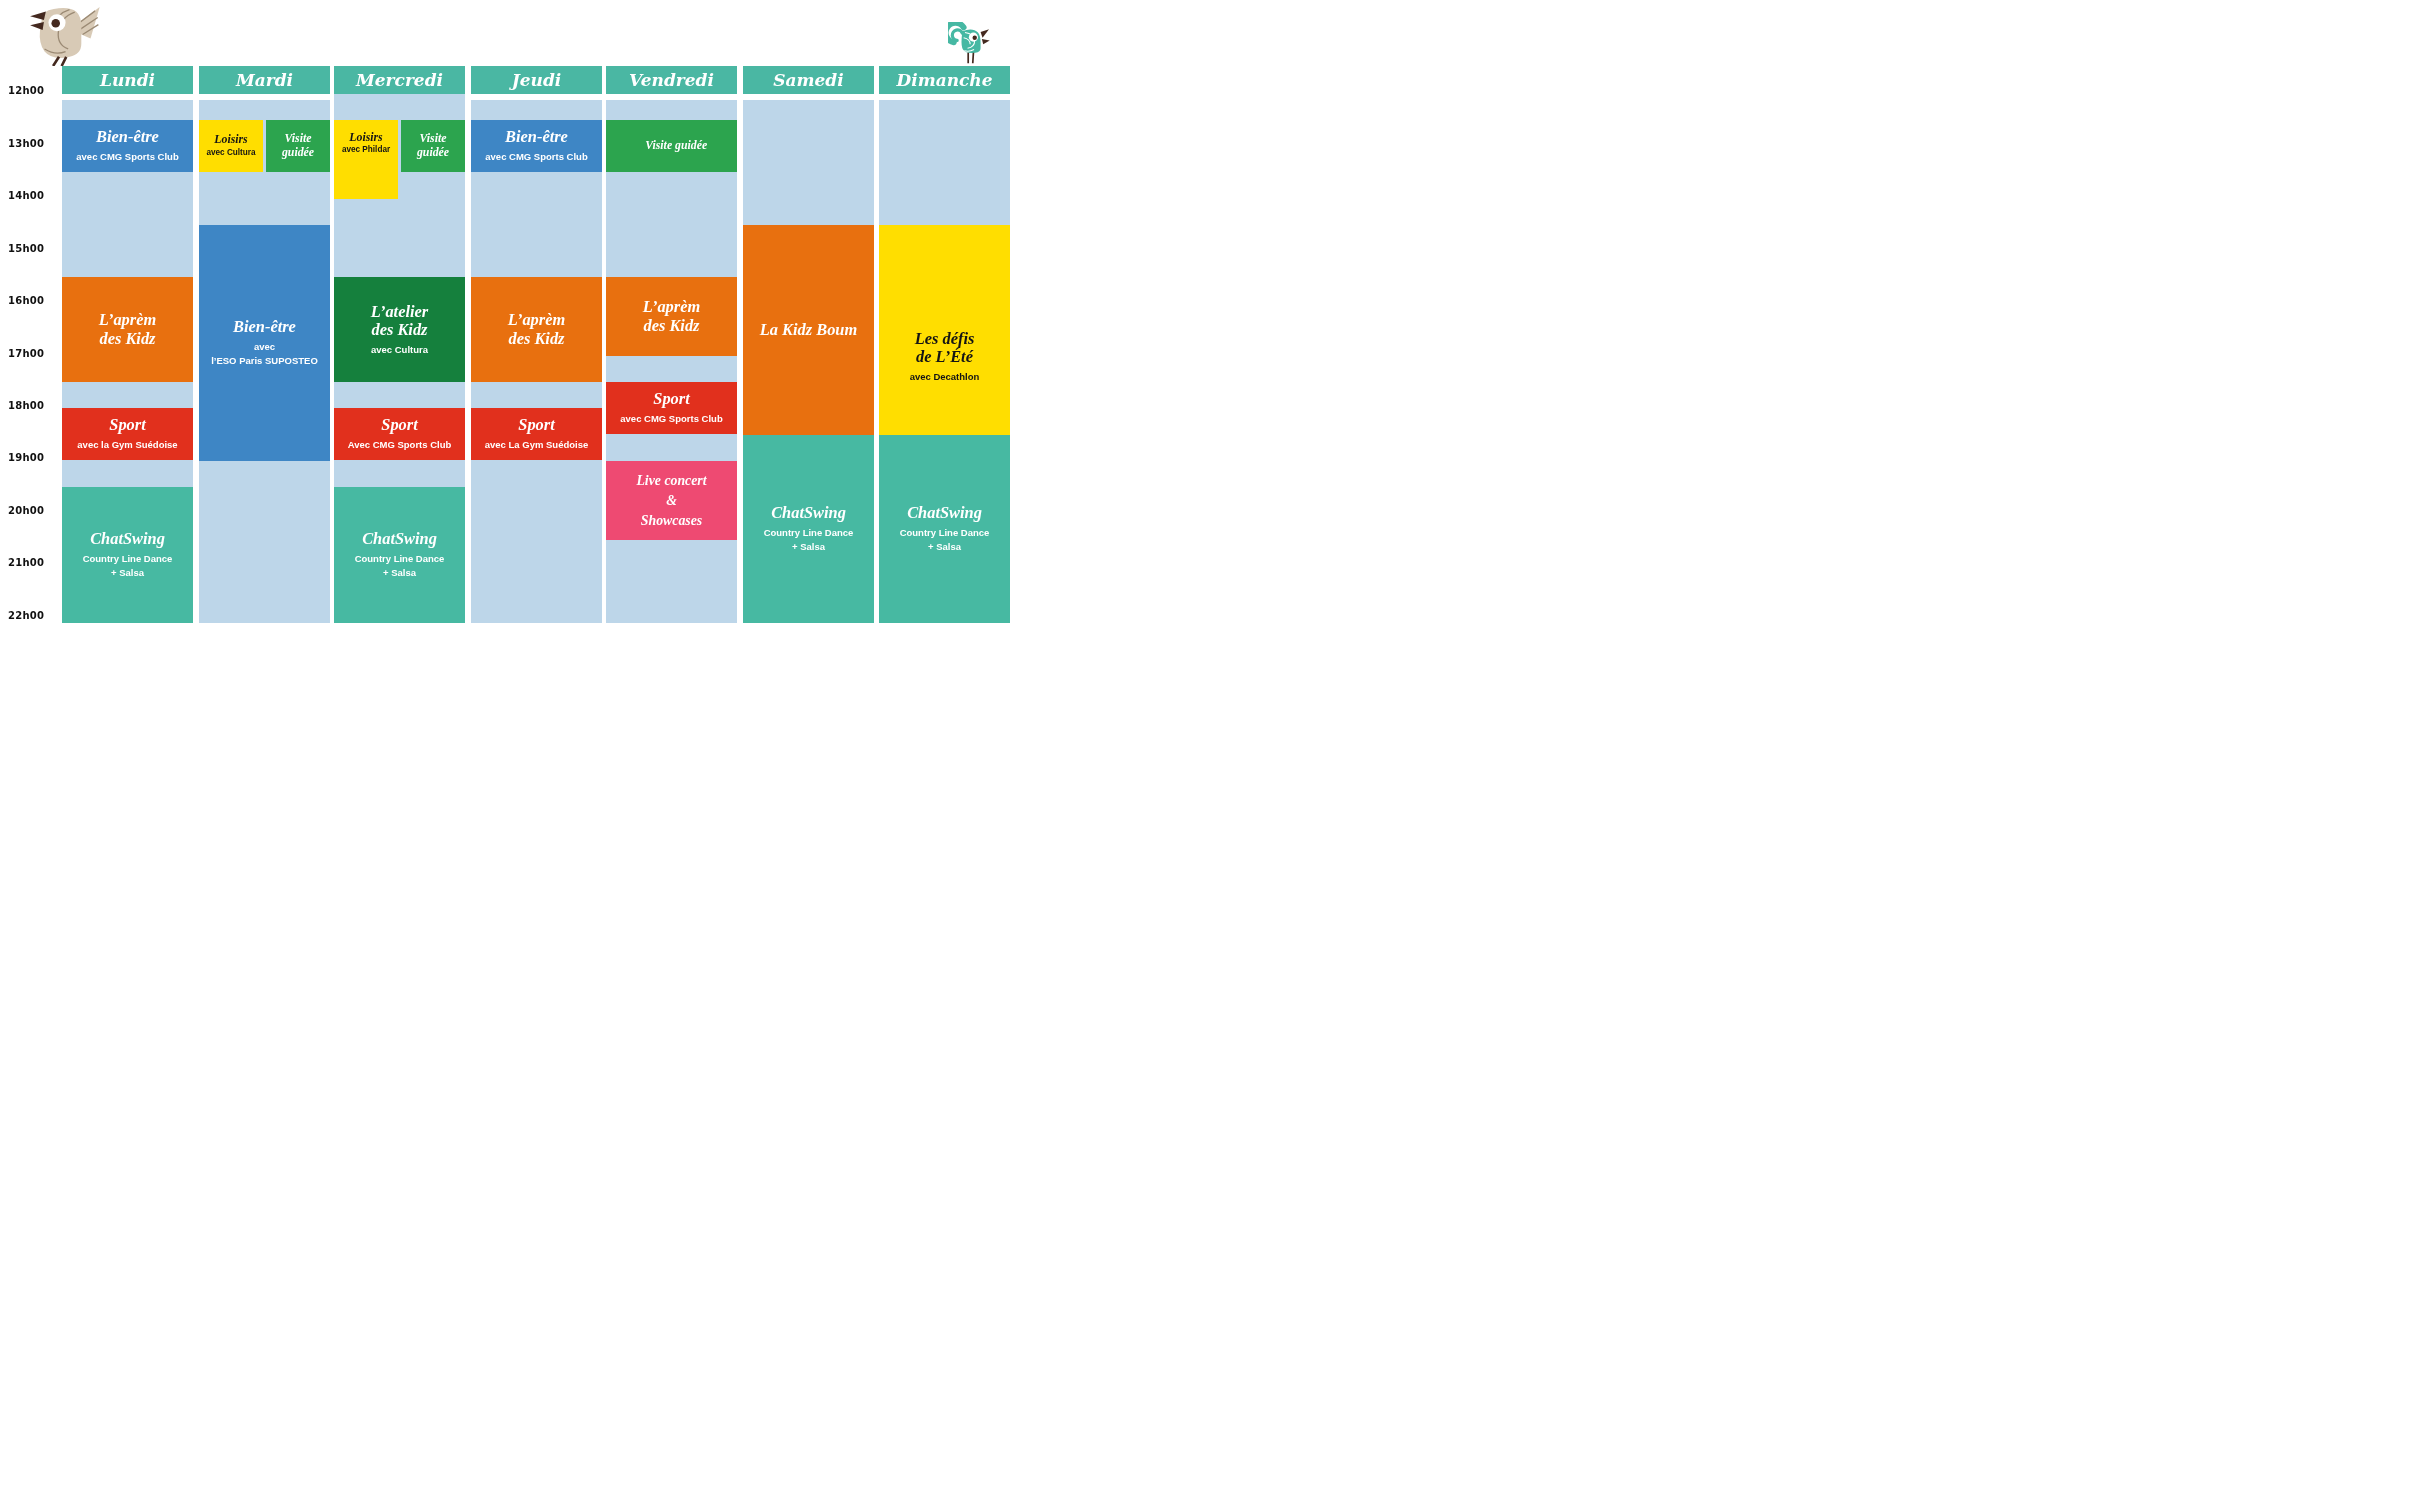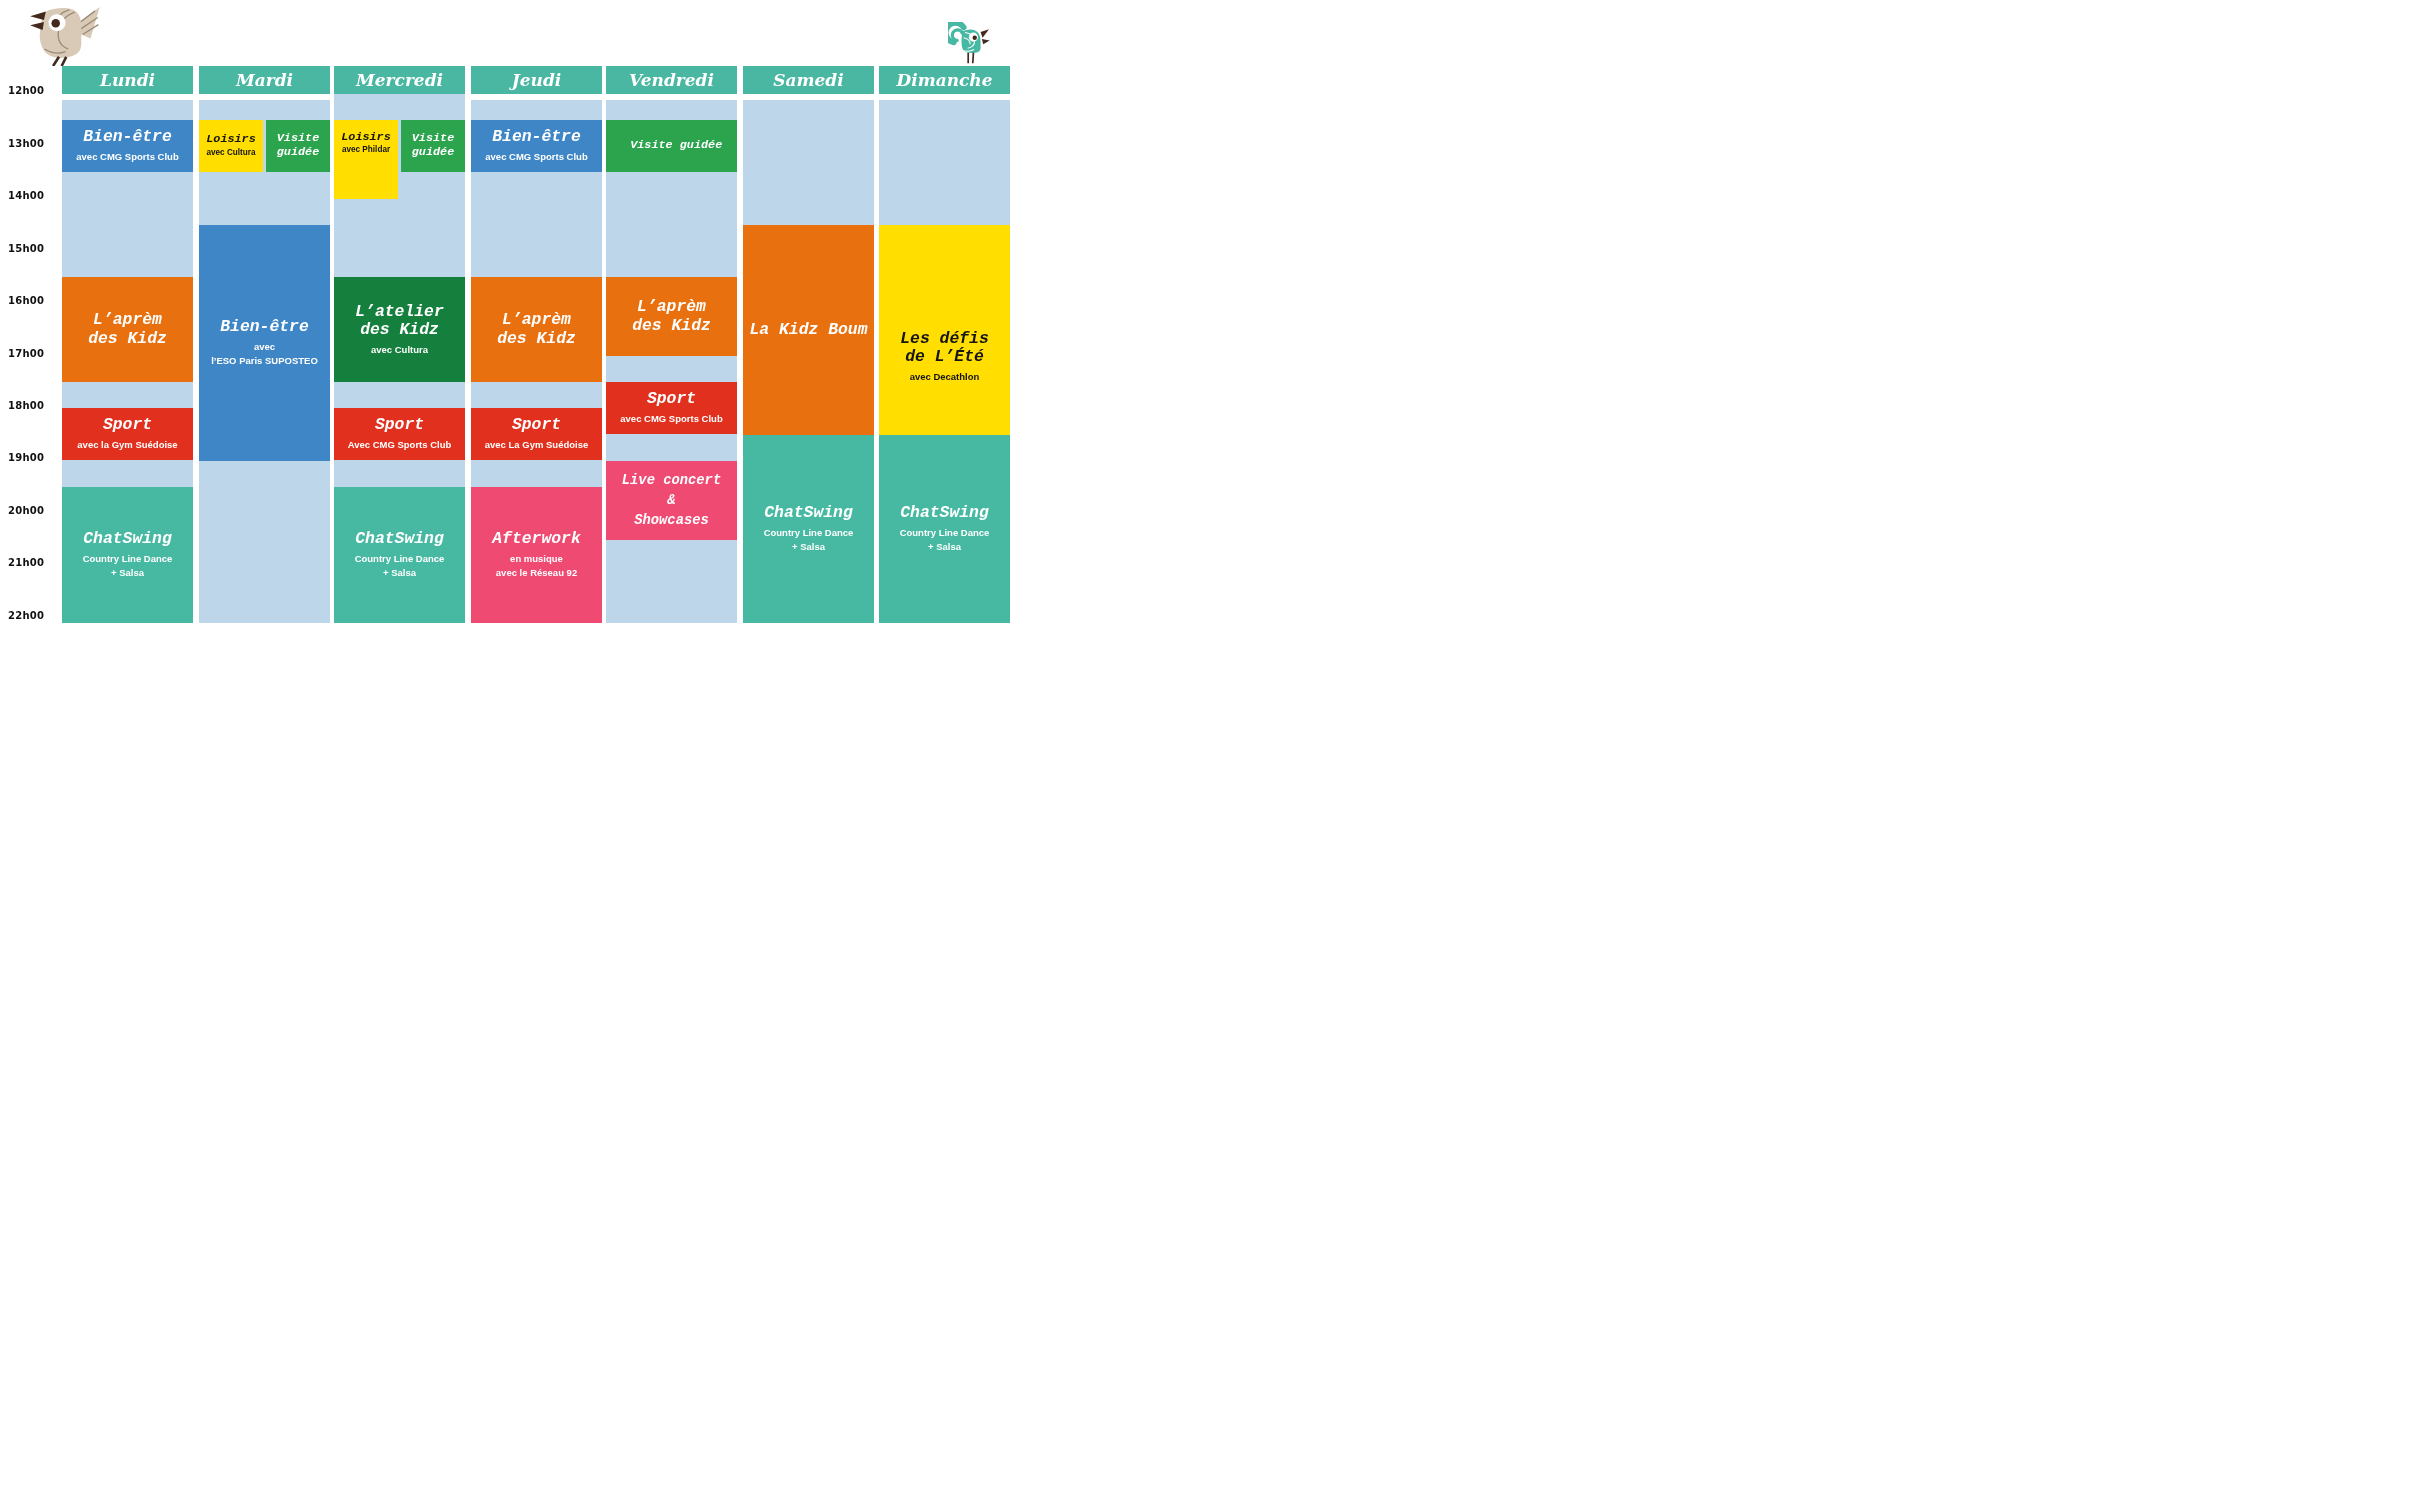--- a/index.html
+++ b/index.html
@@ -9,21 +9,21 @@
               font-family:"DejaVu Sans","Liberation Sans",sans-serif;letter-spacing:0.3px;}
   .day-col{position:absolute;top:0;width:131px;height:634px;}
   .day-header{position:absolute;left:0;top:66px;width:131px;height:28px;display:flex;
               align-items:center;justify-content:center;}
   .day-header span{color:#fff;font-family:"DejaVu Serif","Liberation Serif",serif;
                    font-style:italic;font-weight:bold;font-size:17px;}
   .col-bg{position:absolute;left:0;width:131px;}
   .block{position:absolute;display:flex;flex-direction:column;align-items:center;
          justify-content:center;text-align:center;box-sizing:border-box;padding:1.3px 2.6px;}
   .block.v-top{justify-content:flex-start;padding-top:10.5px;}
-  .ev-title{font-family:Liberation Mono, monospace;font-style:italic;font-weight:bold;
+  .ev-title{font-family:Liberation Serif, serif;font-style:italic;font-weight:bold;
             font-size:16.4px;line-height:1.12;}
   .size-sm .ev-title{font-size:11.8px;line-height:1.15;}
   .size-md .ev-title{font-size:13.8px;line-height:1.45;}
   .ev-sub{font-weight:bold;font-size:9.5px;line-height:1.45;margin-top:3.3px;}
   .size-sm .ev-sub{font-size:8.2px;margin-top:1.3px;line-height:1.3;}
   .txt-white{color:#ffffff;}
   .txt-black{color:#141414;}
   .bird{position:absolute;}
 </style>
 </head>
@@ -202,29 +202,20 @@
           </div>
         </div>
         <div class="block size-lg txt-white" style="top: 408px; height: 52px; left: 0px; width: 131px; background: rgb(225, 48, 29);">
           <div class="ev-title">
             <div>Sport</div>
           </div>
           <div class="ev-sub">
             <div>avec La Gym Suédoise</div>
           </div>
         </div>
-        <div class="block size-lg txt-white" style="top: 487px; height: 136px; left: 0px; width: 131px; background: rgb(238, 74, 114);">
-          <div class="ev-title">
-            <div>Afterwork</div>
-          </div>
-          <div class="ev-sub">
-            <div>en musique</div>
-            <div>avec le Réseau 92</div>
-          </div>
-        </div>
       </div>
       <div class="day-col" style="left: 606px;">
         <div class="col-bg" style="top: 100px; height: 523px; background: rgb(189, 214, 233);"></div>
         <div class="day-header" style="background: rgb(74, 183, 163);">
           <span>Vendredi</span>
         </div>
         <div class="block size-sm txt-white" style="top: 120px; height: 52px; left: 0px; width: 131px; background: rgb(44, 164, 78); padding-left: 12px;">
           <div class="ev-title">
             <div>Visite guidée</div>
           </div>

